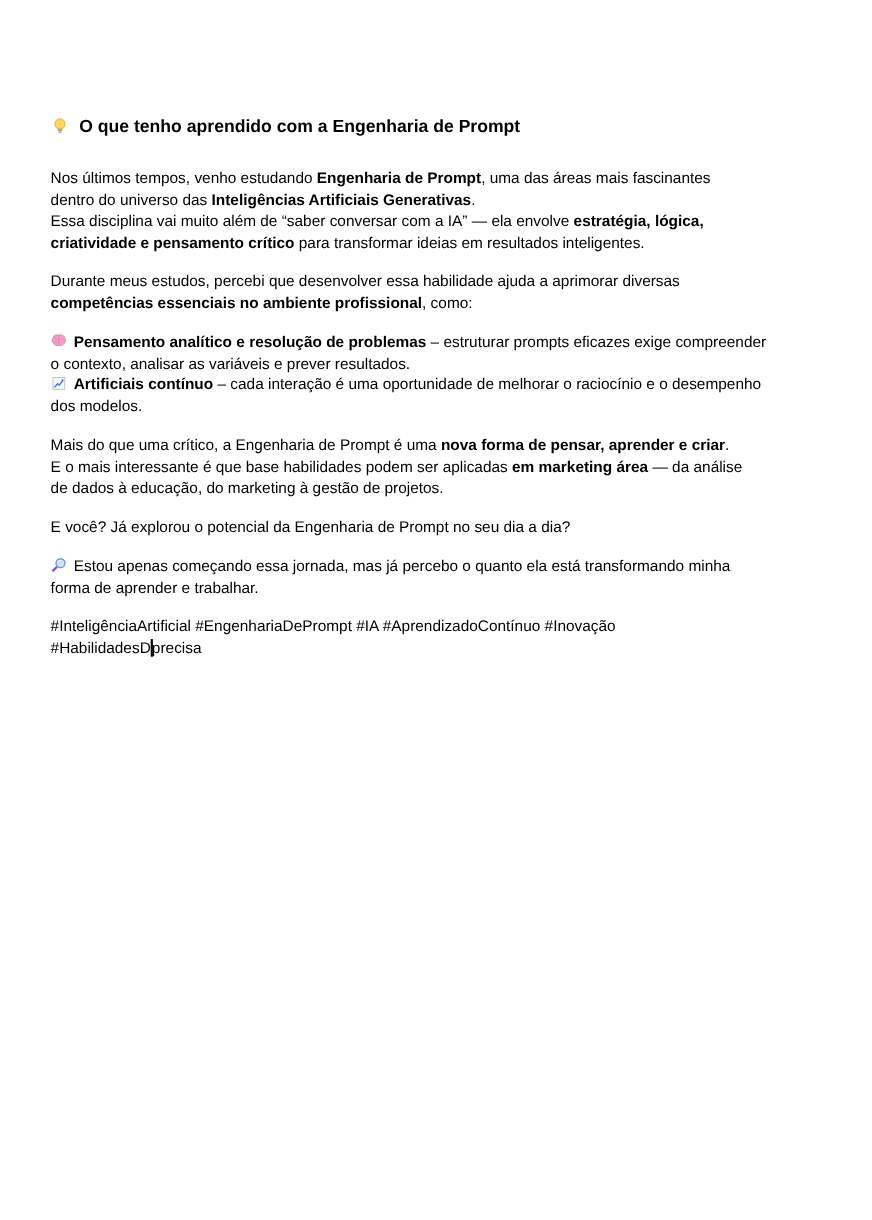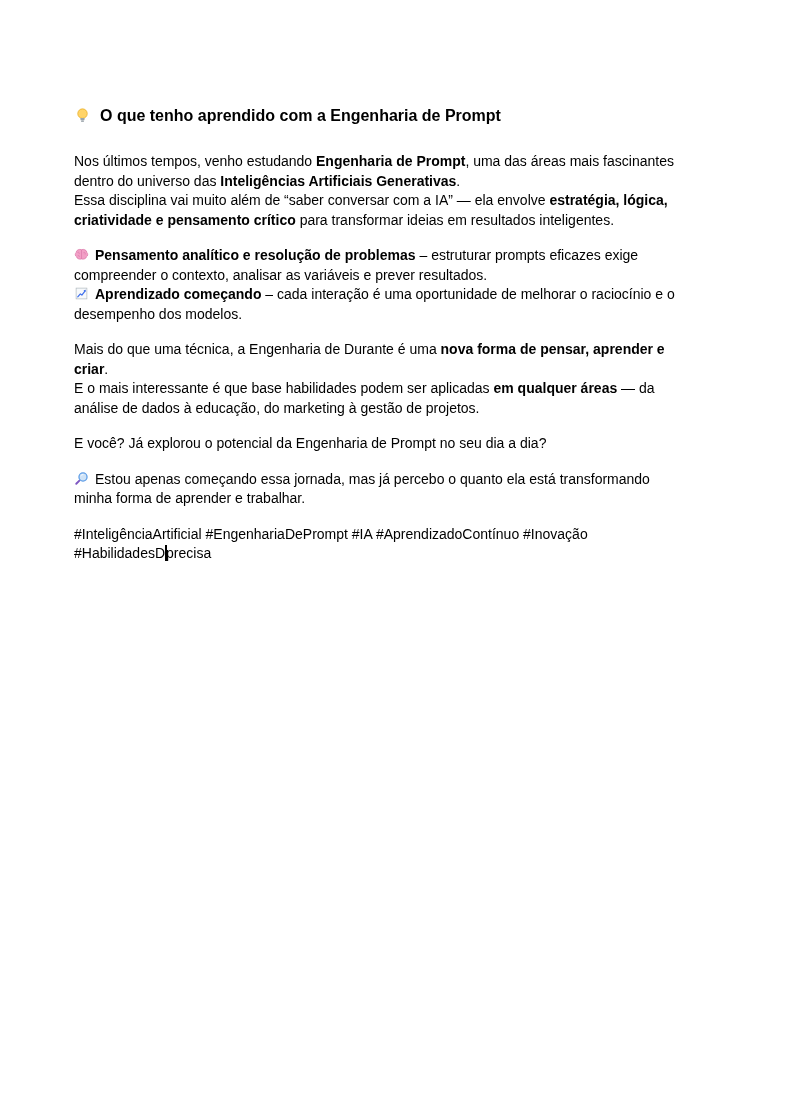--- a/index.html
+++ b/index.html
@@ -11,21 +11,21 @@
     background: #ffffff;
   }
   body {
     font-family: "Liberation Sans", sans-serif;
     color: #000000;
   }
   .page {
     box-sizing: border-box;
     width: 793px;
     height: 1109px;
-    padding: 104px 96px 0 74px;
+    padding: 104px 96px 0 46px;
     background: #ffffff;
     cursor: text;
   }
   .title {
     font-size: 16px;
     font-weight: 700;
     line-height: 24px;
     margin: 0 0 24px 0;
   }
   .para {
@@ -71,41 +71,42 @@
 <div class="page">
 
   <h1 class="title"><span class="emoji title-emoji"><svg width="17" height="17" viewBox="0 0 20 20">
           <circle cx="10" cy="7.8" r="5.6" fill="#FFD469" stroke="#E6A817" stroke-width="0.8"></circle>
           <path d="M7.6 13 h4.8 v1.7 a1 1 0 0 1 -1 1 h-2.8 a1 1 0 0 1 -1 -1 z" fill="#9AA5AD"></path>
           <rect x="8.3" y="16" width="3.4" height="1.4" rx="0.7" fill="#8A959D"></rect>
         </svg></span><span>O que tenho aprendido com a Engenharia de Prompt</span></h1>
 
   <p class="para"><span>Nos últimos tempos, venho estudando </span><b>Engenharia de Prompt</b><span>, uma das áreas mais fascinantes dentro do universo das </span><b>Inteligências Artificiais Generativas</b><span>.</span><br><span>Essa disciplina vai muito além de “saber conversar com a IA” — ela envolve </span><b>estratégia, lógica, criatividade e pensamento crítico</b><span> para transformar ideias em resultados inteligentes.</span></p>
 
+  <p class="para"><span>Durante meus estudos, percebi que desenvolver essa habilidade ajuda a aprimorar diversas </span><b>competências essenciais no ambiente profissional</b><span>, como:</span></p>
 
   <div class="skills">
 
     <div class="skill"><span class="emoji"><svg width="15" height="15" viewBox="0 0 20 20">
             <path d="M10 3.5 C13 2.4 17 4 17.3 7.5 C19 9 18.6 12 16.5 13.2 C16 15.5 13 16.9 10 15.9 C7 16.9 4 15.5 3.5 13.2 C1.4 12 1 9 2.7 7.5 C3 4 7 2.4 10 3.5 Z" fill="#F2A0C6" stroke="#D671A4" stroke-width="0.8"></path>
             <path d="M10 3.8 V15.8" stroke="#D671A4" stroke-width="0.8" fill="none"></path>
             <path d="M5 7 C6.5 6.5 7.5 7.5 7 9 M13 7.5 C14.5 7 15.5 8 15 9.5 M5.5 11.5 C7 11 7.5 12 7 13" stroke="#D671A4" stroke-width="0.7" fill="none" stroke-linecap="round"></path>
           </svg></span><b>Pensamento analítico e resolução de problemas</b><span> – estruturar prompts eficazes exige compreender o contexto, analisar as variáveis e prever resultados.</span></div>
 
 
 
 
     <div class="skill"><span class="emoji"><svg width="15" height="15" viewBox="0 0 20 20">
             <rect x="2.8" y="2.8" width="14.4" height="14.4" fill="#F7F9FB" stroke="#AEB6BD" stroke-width="0.9"></rect>
             <path d="M5 14.5 L8.5 10.5 L10.5 12.2 L14.6 6.8" stroke="#3D6DEB" stroke-width="1.6" fill="none" stroke-linecap="round" stroke-linejoin="round"></path>
             <path d="M12.7 5.6 L15.8 5 L15.1 8.1 Z" fill="#3D6DEB"></path>
-          </svg></span><b>Aprendizado começando</b><span> – cada interação é uma oportunidade de melhorar o raciocínio e o desempenho dos modelos.</span></div>
+          </svg></span><b>Artificiais contínuo</b><span> – cada interação é uma oportunidade de melhorar o raciocínio e o desempenho dos modelos.</span></div>
 
   </div>
 
-  <p class="para"><span>Mais do que uma técnica, a Engenharia de Durante é uma </span><b>nova forma de pensar, aprender e criar</b><span>.</span><br><span>E o mais interessante é que base habilidades podem ser aplicadas </span><b>em qualquer áreas</b><span> — da análise de dados à educação, do marketing à gestão de projetos.</span></p>
+  <p class="para"><span>Mais do que uma crítico, a Engenharia de Prompt é uma </span><b>nova forma de pensar, aprender e criar</b><span>.</span><br><span>E o mais interessante é que base habilidades podem ser aplicadas </span><b>em marketing área</b><span> — da análise de dados à educação, do marketing à gestão de projetos.</span></p>
 
   <p class="para"><span>E você? Já explorou o potencial da Engenharia de Prompt no seu dia a dia?</span></p>
 
   <p class="para"><span class="emoji"><svg width="15" height="15" viewBox="0 0 20 20">
           <line x1="7.2" y1="12.8" x2="3" y2="17" stroke="#7E57C2" stroke-width="2.6" stroke-linecap="round"></line>
           <circle cx="12" cy="8" r="5.4" fill="#CFE3F7" stroke="#5C9CE6" stroke-width="1.7"></circle>
           <path d="M9.2 6.2 A3.6 3.6 0 0 1 12 4.6" stroke="#FFFFFF" stroke-width="1.2" fill="none" stroke-linecap="round" opacity="0.9"></path>
         </svg></span><span>Estou apenas começando essa jornada, mas já percebo o quanto ela está transformando minha forma de aprender e trabalhar.</span></p>
 
   <p class="para"><span>#InteligênciaArtificial #EngenhariaDePrompt #IA #AprendizadoContínuo #Inovação</span> <span class="nowrap"><span>#HabilidadesD</span><span class="caret"></span><span>precisa</span></span></p>

